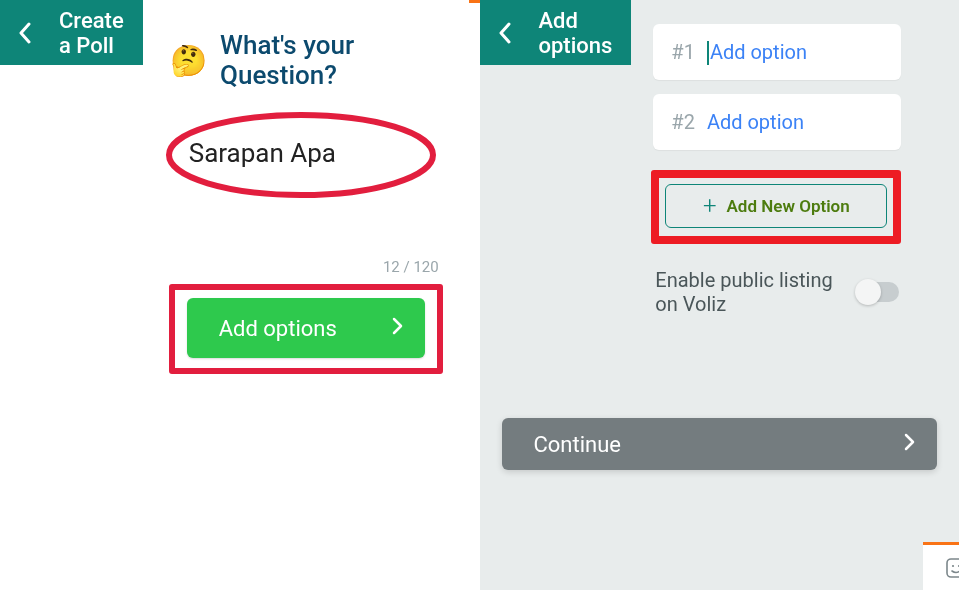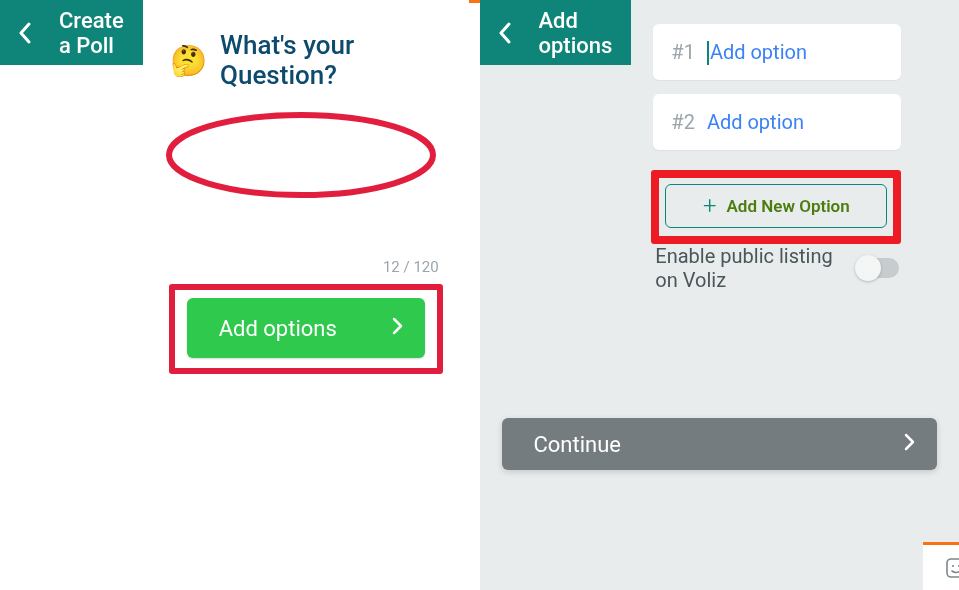--- a/index.html
+++ b/index.html
@@ -26,21 +26,21 @@
     .body-right { flex: 1; padding: 24px 22px 0; display: flex; flex-direction: column; }
     .opt-card { background: #fff; border-radius: 6px; height: 56px; display: flex; align-items: center; padding: 0 18px; margin-bottom: 14px; cursor: text; box-shadow: 0 1px 1px rgba(0,0,0,0.05); }
     .opt-num { color: #9aa6ab; font-size: 20px; margin-right: 12px; }
     .opt-ph { color: #3b82f6; font-size: 20px; }
     .cursor { display: inline-block; width: 2px; height: 24px; background: #0e8578; margin-right: 1px; vertical-align: middle; transform: translateY(1px); }
     .new-opt-wrap { position: relative; width: 250px; height: 74px; margin-top: 6px; margin-left: -2px; }
     .red-box-b { position: absolute; top: 0; left: 0; right: 0; bottom: 0; border: 8px solid #ed1c24; border-radius: 3px; }
     .btn-new { position: absolute; top: 14px; left: 14px; right: 14px; height: 44px; border: 1.5px solid #0e8578; border-radius: 6px; display: flex; align-items: center; justify-content: center; gap: 10px; cursor: pointer; background: #e8ecec; }
     .btn-new-plus { color: #0e8578; font-size: 24px; font-weight: 300; line-height: 1; }
     .btn-new-label { color: #4d7c0f; font-size: 17px; font-weight: 600; }
-    .toggle-row { display: flex; align-items: center; padding: 0 2px; }
+    .toggle-row { display: flex; align-items: center; margin-top: 24px; padding: 0 2px; }
     .toggle-label { color: #4a5659; font-size: 20px; flex: 1; }
     .toggle { width: 42px; height: 20px; background: #c7cdcf; border-radius: 12px; position: relative; cursor: pointer; }
     .toggle-knob { position: absolute; left: -2px; top: -3px; width: 26px; height: 26px; border-radius: 50%; background: #f4f5f5; box-shadow: 0 1px 3px rgba(0,0,0,.22); }
     .desc { color: #8c989d; font-size: 17px; line-height: 1.45; margin-top: 10px; padding: 0 2px 6px; }
     .continue { position: absolute; left: 22px; right: 22px; top: 418px; height: 52px; background: rgba(90,99,102,0.82); border-radius: 6px; display: flex; align-items: center; padding: 0 22px 0 32px; cursor: pointer; box-shadow: 0 2px 6px rgba(0,0,0,.15); }
     .continue-label { color: #fff; font-size: 22px; }
     .kbd { height: 48px; display: flex; align-items: center; justify-content: space-between; padding: 0 22px; background: #fff; border-top: 3px solid #f97316; }
     .kbd span, .kbd .ic { color: #7c878b; display:flex; align-items:center; justify-content:center; }
     .kbd .gif { font-size: 10px; font-weight: 700; border: 1.3px solid #7c878b; border-radius: 4px; padding: 2px 4px; letter-spacing: 0.5px; }
     .smile-wrap { position: relative; }
@@ -61,20 +61,21 @@
   </div>
   <div class="body-left">
     <div class="q-row">
       <span class="emoji">🤔</span>
       <span class="q-text">What's your Question?</span>
     </div>
     <div class="ellipse-wrap">
       <svg width="280" height="95" viewBox="0 0 280 95">
           <ellipse cx="140" cy="47" rx="132" ry="40" fill="none" stroke="#e21e3e" stroke-width="6"></ellipse>
         </svg>
+      <div class="answer">Sarapan Apa</div>
     </div>
     <div class="counter">12 / 120</div>
     <div class="btn-add-wrap">
       <div class="red-box-a"></div>
       <div class="btn-add">
         <span class="btn-add-label">Add options</span>
         <span class="chev">
           <svg width="11" height="18" viewBox="0 0 11 18" fill="none">
               <path d="M2 2 L9 9 L2 16" stroke="white" stroke-width="2.5" stroke-linecap="round" stroke-linejoin="round"></path>
             </svg>

